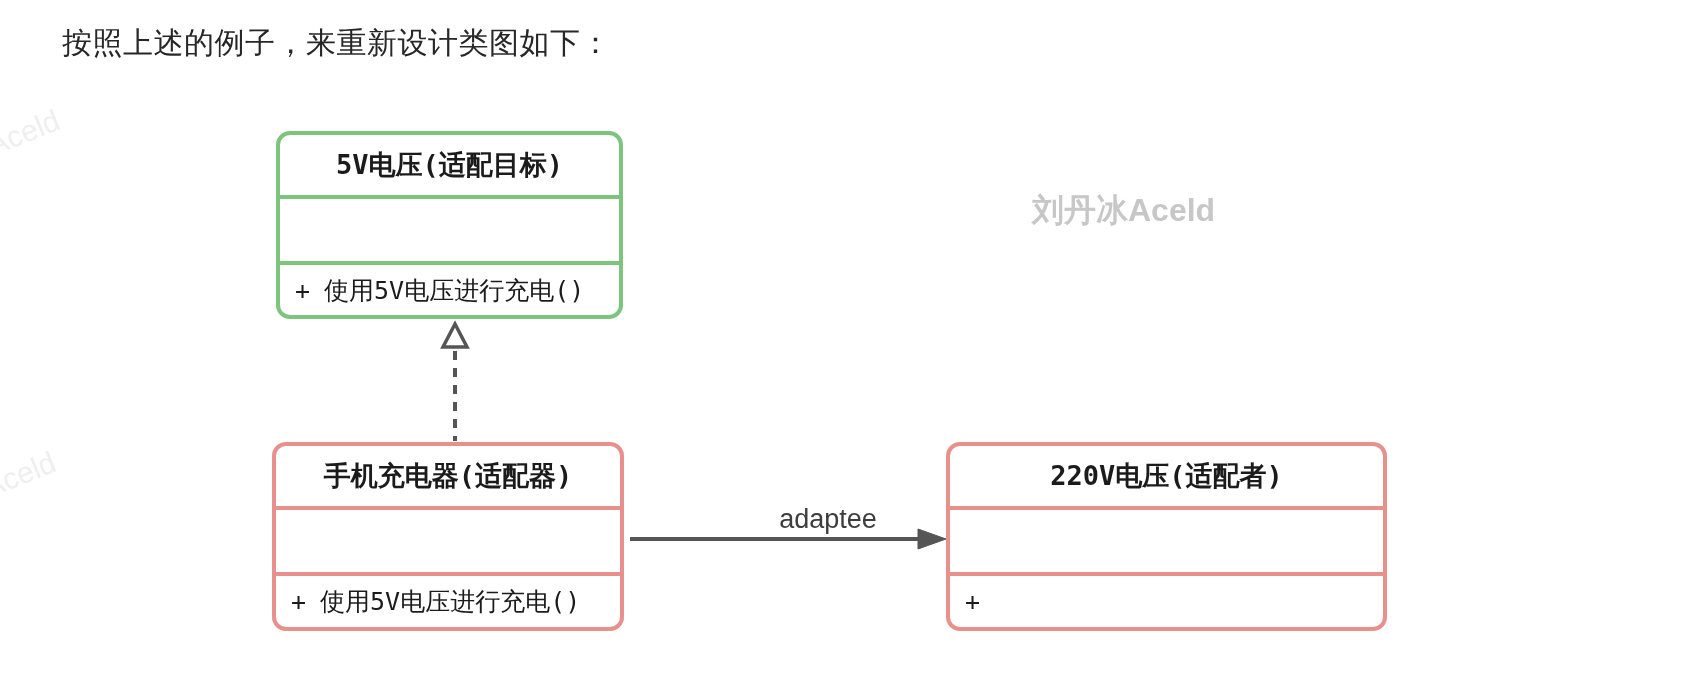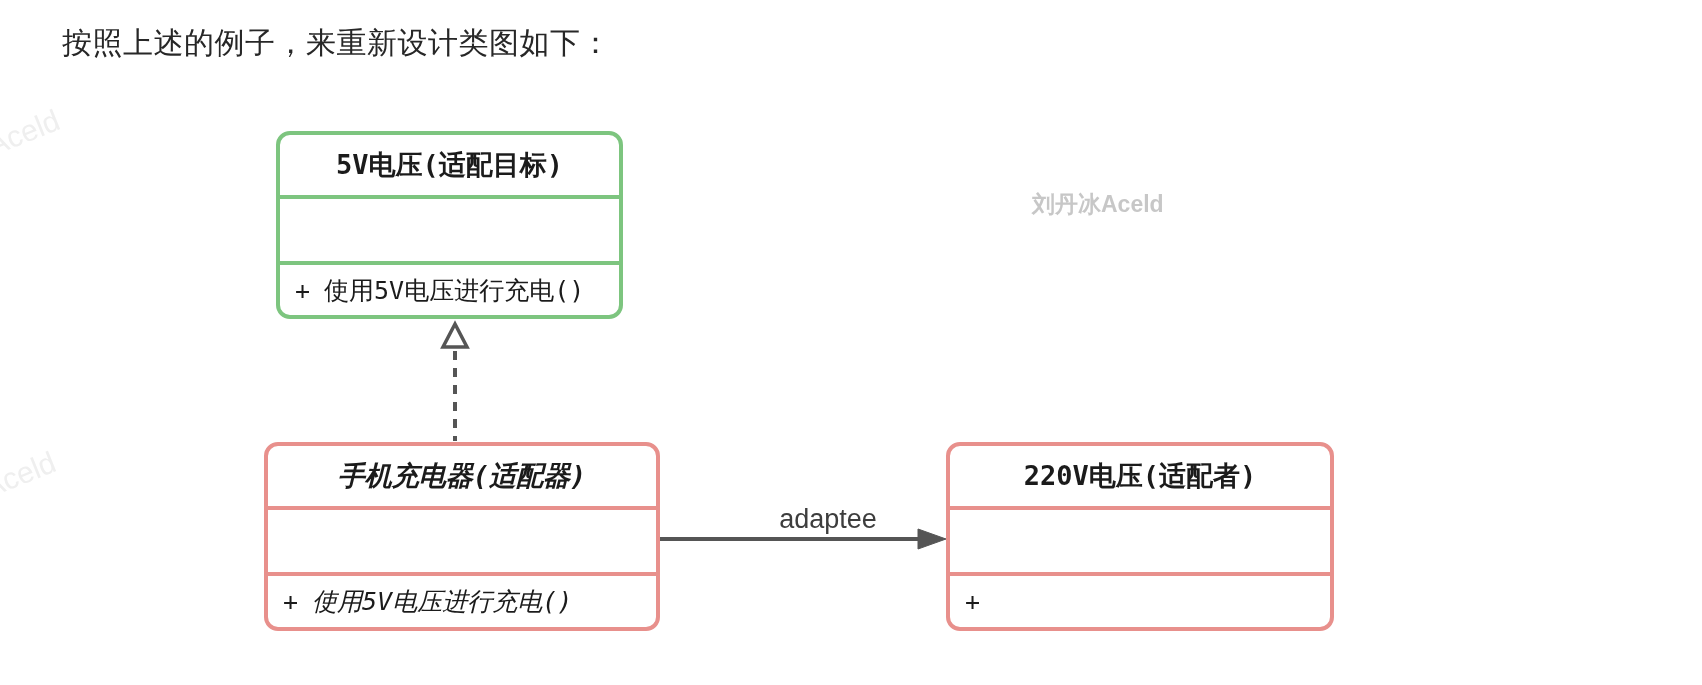--- a/index.html
+++ b/index.html
@@ -83,21 +83,21 @@
     font-size: 27px;
     color: #3d3d3d;
     background: #ffffff;
     font-family: "Liberation Sans", "DejaVu Sans", sans-serif;
   }
   
   .wm-center {
     position: absolute;
     left: 1032px;
     top: 189px;
-    font-size: 23px;
+    font-size: 32px;
     font-weight: bold;
     color: #c7c7c7;
     font-family: "Liberation Sans", "DejaVu Sans", sans-serif;
   }
   .wm-corner {
     position: absolute;
     font-size: 30px;
     color: #efefef;
     transform: rotate(-22deg);
     font-family: "Liberation Sans", "DejaVu Sans", sans-serif;
@@ -132,30 +132,30 @@
 
   <div class="uml-class green" style="left:276px; top:131px; width:347px; height:188px;">
     <div class="uml-title">5V电压(适配目标)</div>
     <div class="uml-attrs"></div>
     <div class="uml-methods">
       <span class="vis">+</span>
       <span>使用5V电压进行充电()</span>
     </div>
   </div>
 
-  <div class="uml-class red" style="left:264px; top:442px; width:396px; height:189px;font-style:italic;">
+  <div class="uml-class red" style="left:272px; top:442px; width:352px; height:189px;">
     <div class="uml-title">手机充电器(适配器)</div>
     <div class="uml-attrs"></div>
     <div class="uml-methods">
       <span class="vis">+</span>
       <span>使用5V电压进行充电()</span>
     </div>
   </div>
 
-  <div class="uml-class red" style="left:946px; top:442px; width:388px; height:189px;">
+  <div class="uml-class red" style="left:946px; top:442px; width:441px; height:189px;">
     <div class="uml-title">220V电压(适配者)</div>
     <div class="uml-attrs"></div>
     <div class="uml-methods">
       <span class="vis">+</span>
     </div>
   </div>
 
 </div>
 
 </body></html>

